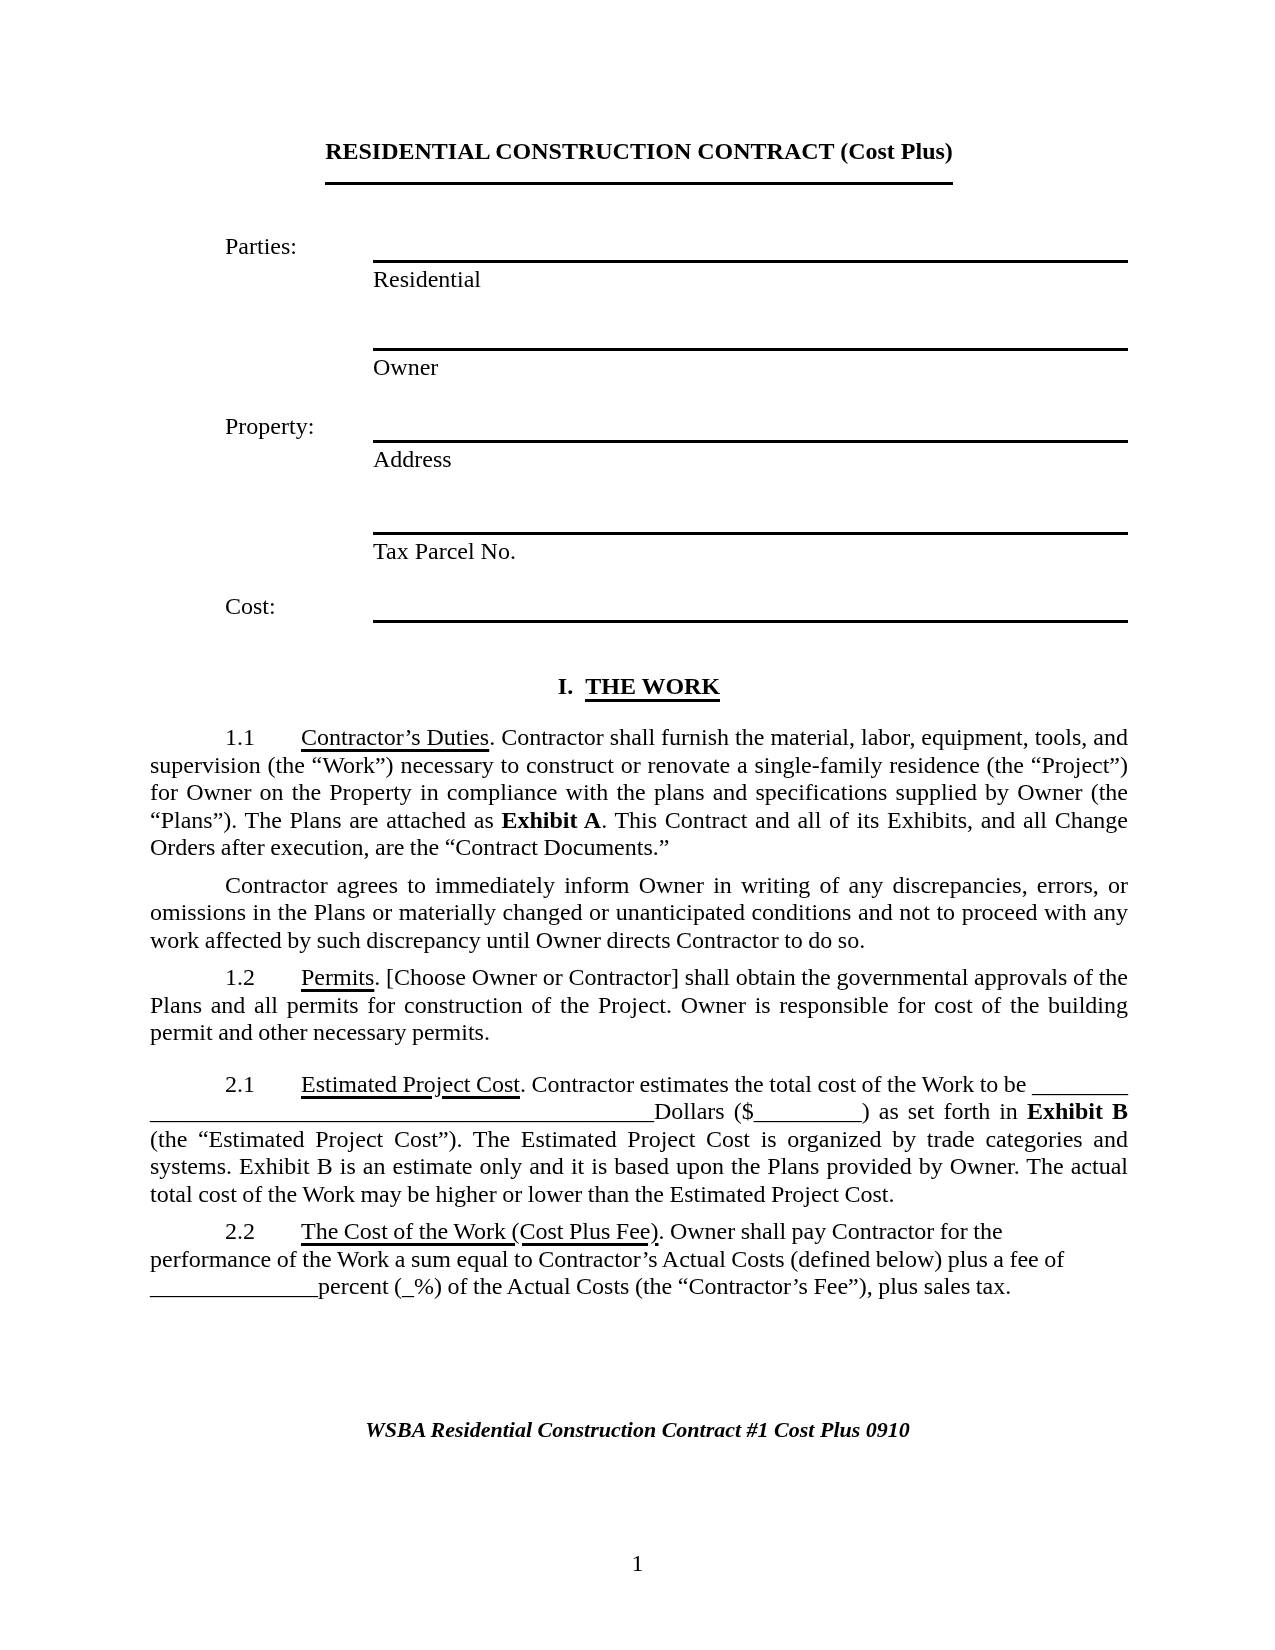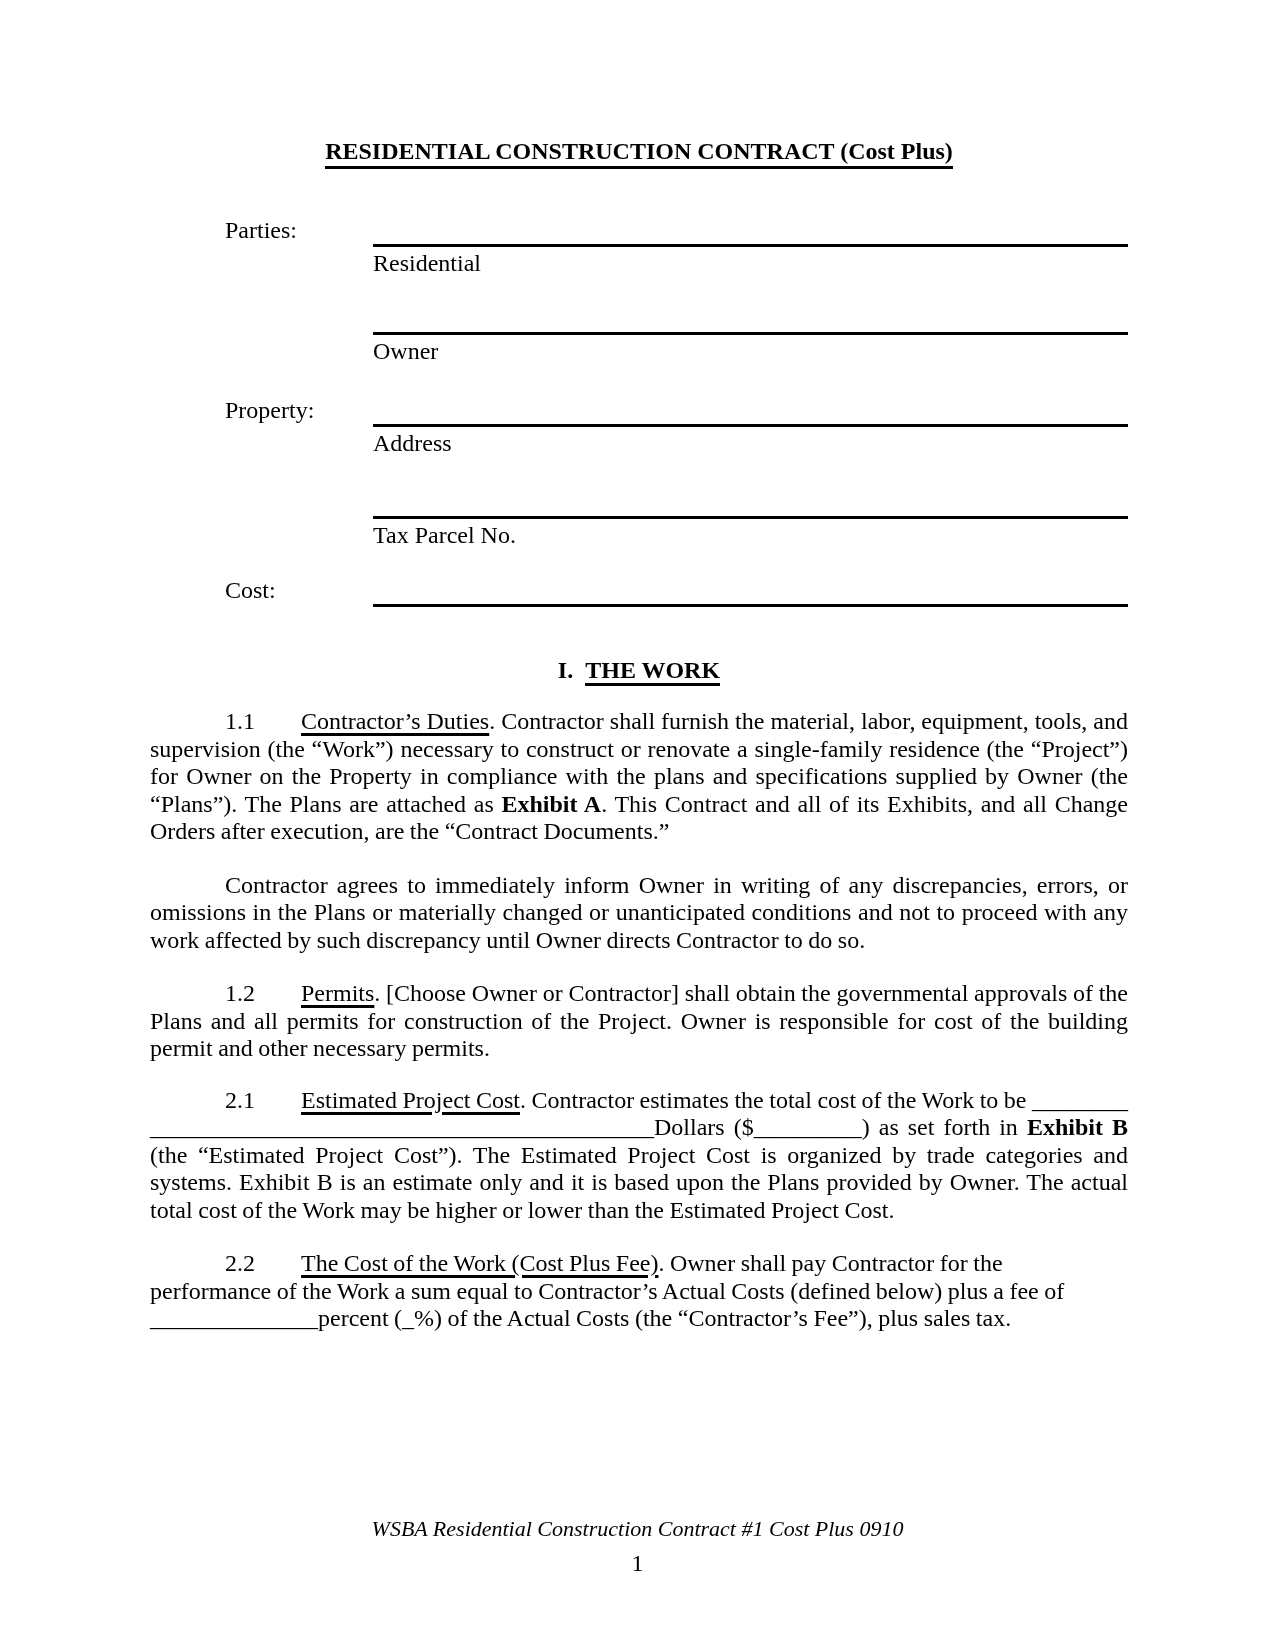--- a/index.html
+++ b/index.html
@@ -18,21 +18,21 @@
     overflow: hidden;
   }
   .doc-title {
     margin-top: 138px;
     text-align: center;
     font-weight: bold;
   }
   .doc-title .title-text {
     display: inline-block;
     border-bottom: 3px solid #000;
-    padding-bottom: 0;
+    padding-bottom: 16px;
   }
   .fields { margin-top: 44px; }
   .field-group.g2 { margin-top: 24px; }
   .field-group.g3 { margin-top: 28px; }
   .field-group.g4 { margin-top: 28px; }
   .field-group.g5 { margin-top: 24px; }
   .field-row {
     display: flex;
     align-items: flex-end;
     height: 34px;
@@ -58,42 +58,42 @@
     text-align: center;
     font-weight: bold;
   }
   .sec-heading.h1 { margin-top: 50px; }
   .sec-heading.h2 { margin-top: 50px; }
   .sec-title {
     border-bottom: 3px solid #000;
     padding-bottom: 0;
   }
   .para {
-    margin-top: 26px;
+    margin-top: 10px;
     text-indent: 75px;
     word-spacing: -0.5px;
   }
   .para.first-after-heading { margin-top: 24px; }
   .align-justify { text-align: justify; }
   .align-left { text-align: left; }
   .run-num { display: inline-block; width: 76px; text-indent: 0; }
   .run-underline {
     text-decoration: underline;
     text-decoration-thickness: 2.5px;
     text-underline-offset: 4px;
   }
   .run-bold { font-weight: bold; }
   .run-blank { letter-spacing: 0; }
   .doc-footer {
     position: absolute;
-    top: 1515px;
+    top: 1416px;
     left: 0;
     width: 100%;
     text-align: center;
-    font-weight: normal;
+    font-weight: bold;
     font-style: italic;
     font-size: 22px;
   }
   .page-number {
     position: absolute;
     top: 1550px;
     left: 0;
     width: 100%;
     text-align: center;
     font-size: 24px;

